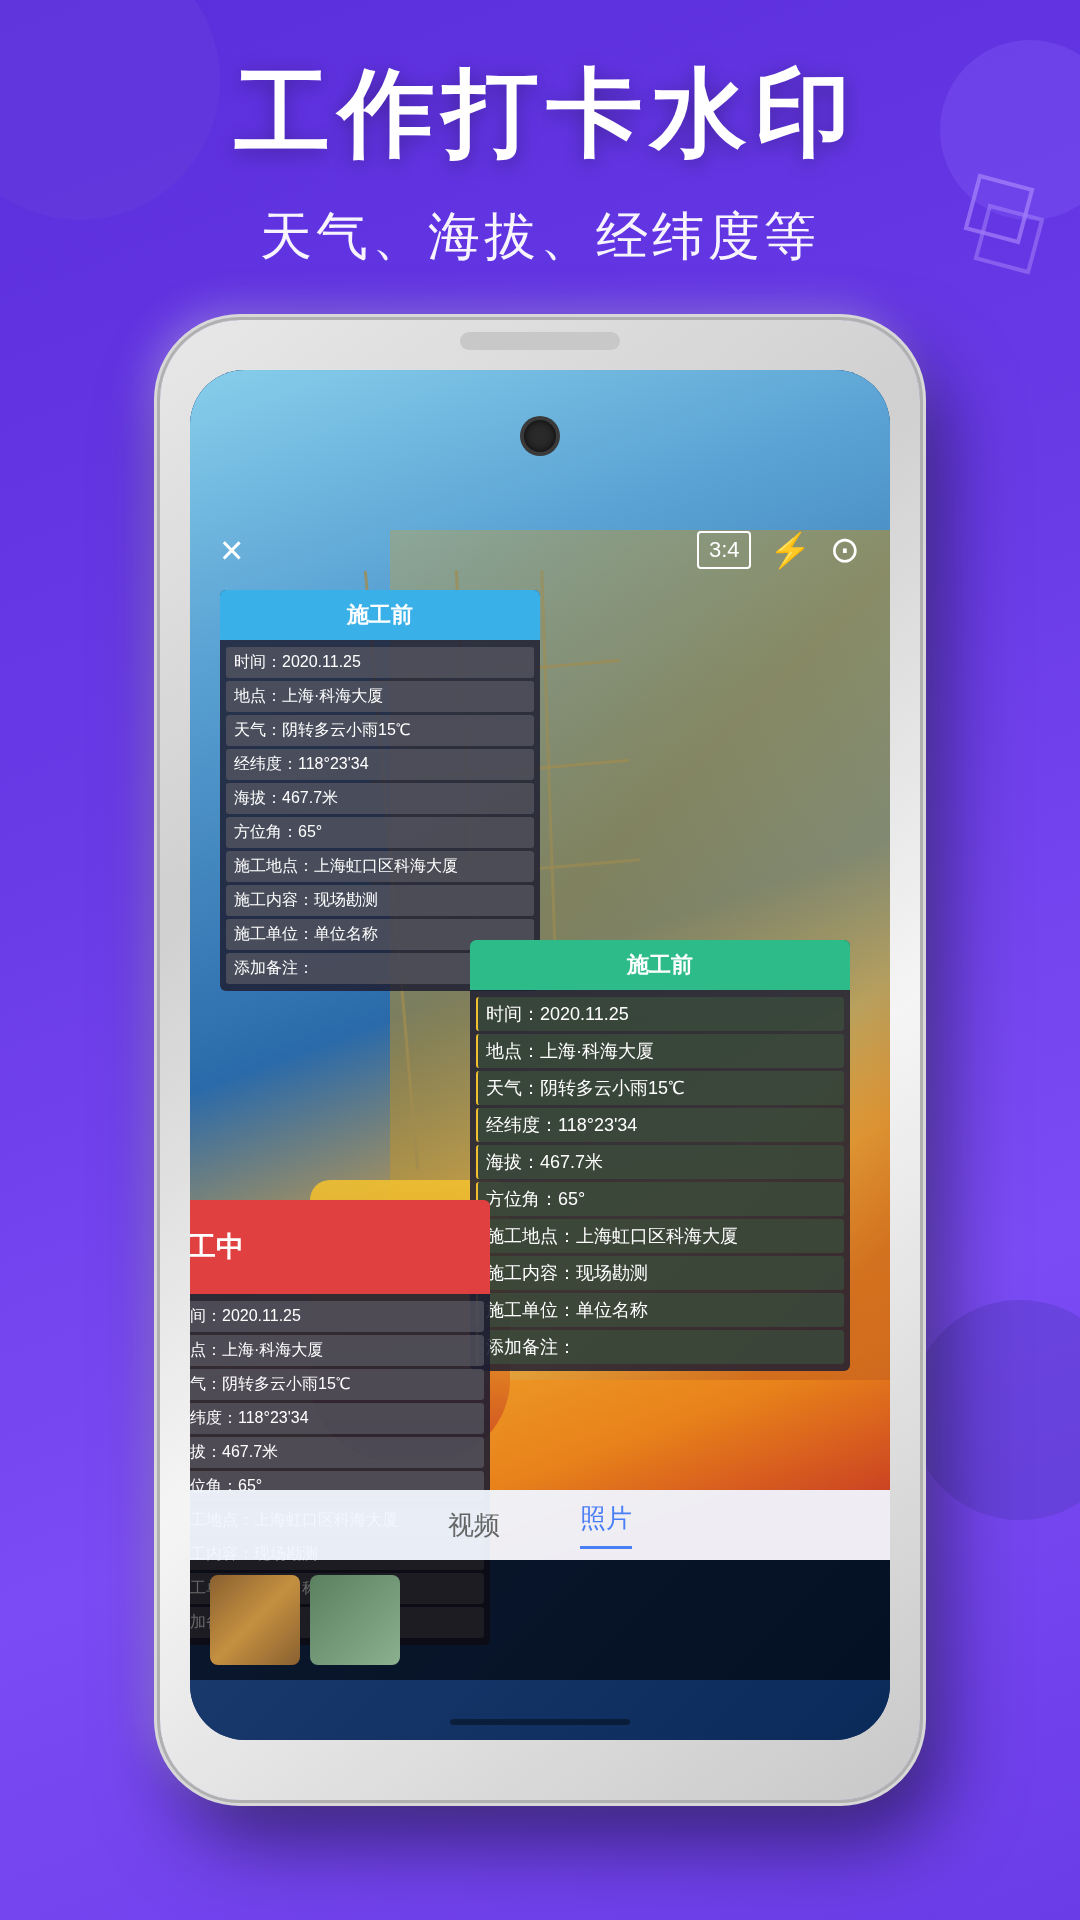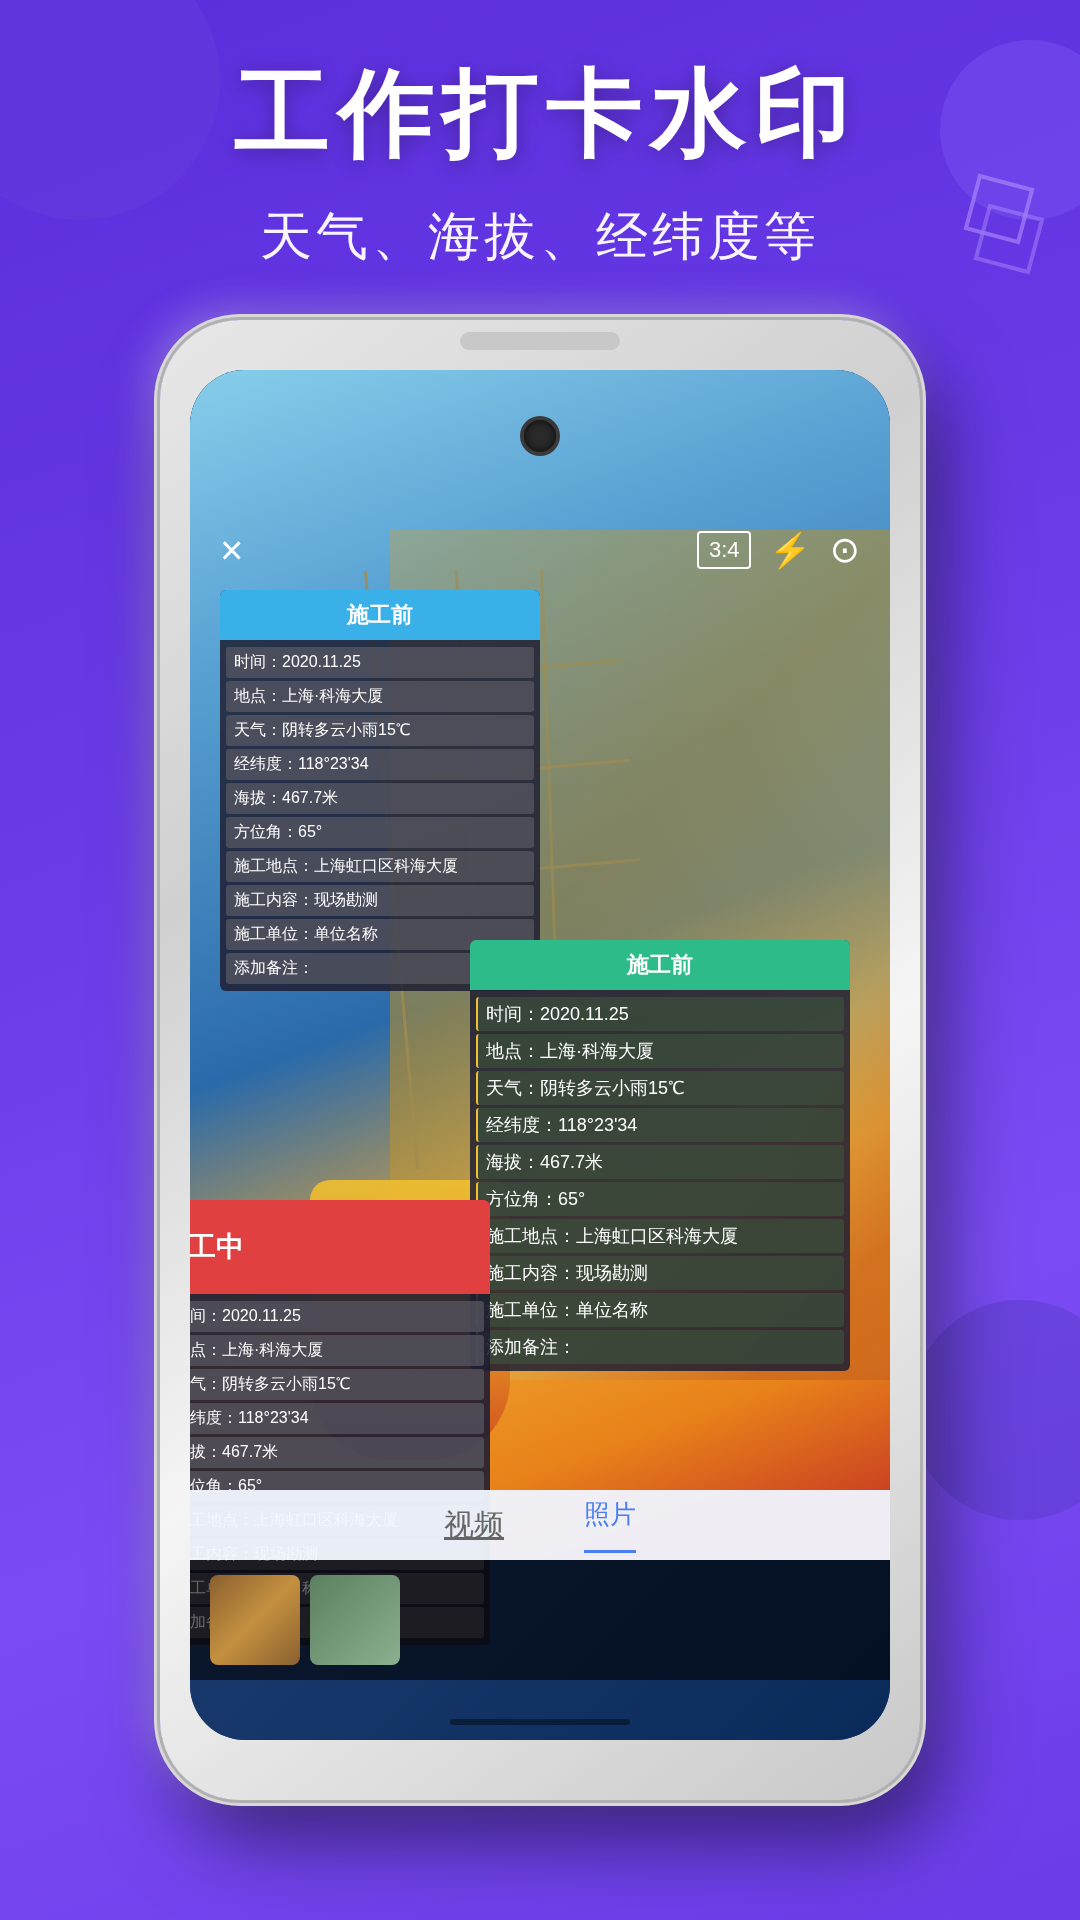--- a/index.html
+++ b/index.html
@@ -299,29 +299,28 @@
       right: 0;
       height: 70px;
       background: rgba(240, 245, 255, 0.95);
       display: flex;
       align-items: center;
       justify-content: center;
       gap: 80px;
       z-index: 60;
     }
     .tab-item {
-      font-size: 30px;
+      font-size: 26px;
       color: #666;
-      text-decoration: underline;
     }
     .tab-item-active {
       font-size: 26px;
       color: #4a7ef5;
       border-bottom: 3px solid #4a7ef5;
-      padding-bottom: 18px;
+      padding-bottom: 10px;
     }
 
     
     .filmstrip {
       position: absolute;
       bottom: 60px;
       left: 0;
       right: 0;
       height: 120px;
       background: rgba(0,0,0,0.6);

